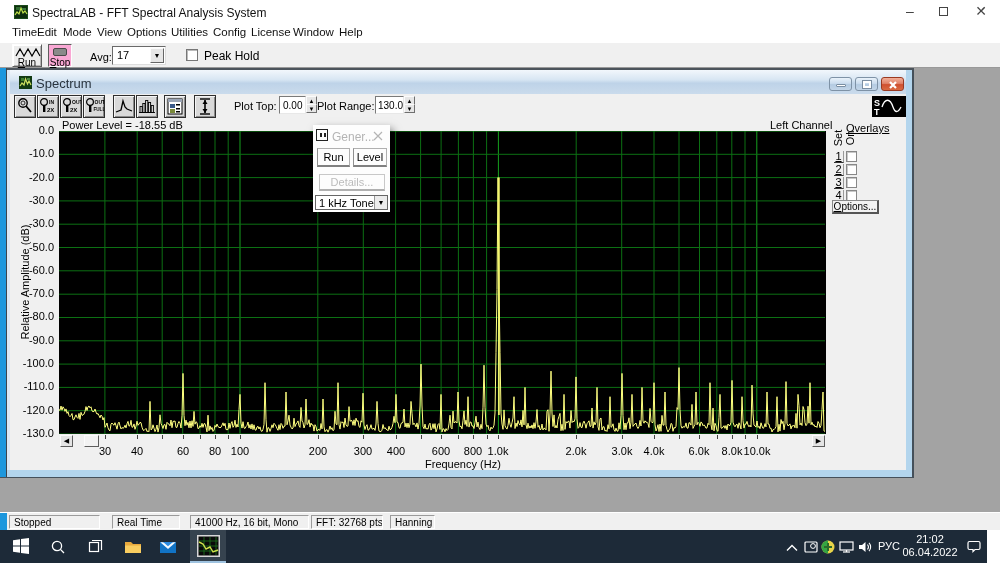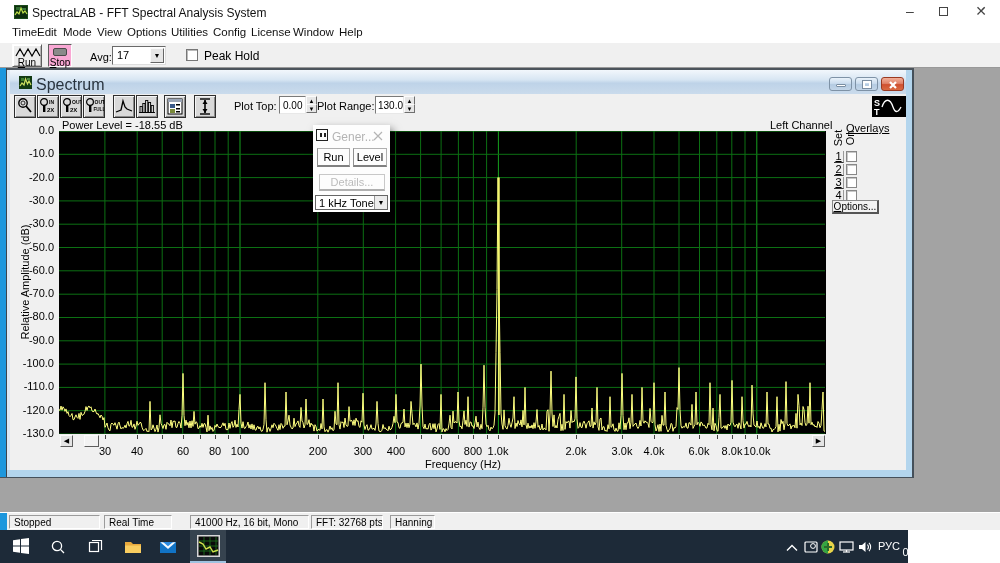--- a/index.html
+++ b/index.html
@@ -11,21 +11,21 @@
 #toolbar{left:0;top:43px;width:1000px;height:25px;background:#f0f0f0;border-bottom:1px solid #999}
 .raised{border:1px solid;border-color:#fdfdfd #5e5e5e #5e5e5e #fdfdfd;box-shadow:inset 1px 1px 0 #fff,inset -1px -1px 0 #b5b5b5;background:#ececec}
 .sunken{border:1px solid;border-color:#5e5e5e #fdfdfd #fdfdfd #5e5e5e;background:#f9a8d4}
 #client{left:0;top:68px;width:1000px;height:444px;background:#a3a3a3}
 #specwin{left:0;top:0;width:914px;height:410px;background:#f0f0f0}
 #bluL{left:0;top:0;width:6px;height:410px;background:#1d97dd}
 #bluL2{left:6px;top:0;width:1px;height:410px;background:#3c444c}
 #bluL3{left:7px;top:2px;width:3px;height:400px;background:#dde8f3}
 #topline{left:0;top:0;width:914px;height:2px;background:#4c545c}
 #spectitle{left:7px;top:2px;width:899px;height:24px;background:linear-gradient(#f2f7fc 0%,#d8e6f3 40%,#bed3e8 55%,#cadbec 100%)}
-#spectxt{position:absolute;left:31px;top:6px;font-size:16px;color:#29343f}
+#spectxt{position:absolute;left:31px;top:6px;font-size:13px;color:#29343f}
 #bluR{left:906px;top:2px;width:6px;height:407px;background:#b3d5ed}
 #bluR2{left:912px;top:2px;width:2px;height:407px;background:#45505a}
 #bluB{left:7px;top:402px;width:899px;height:7px;background:#b3d5ed}
 #bluB2{left:0;top:409px;width:914px;height:1px;background:#45505a}
 #spectb{left:7px;top:26px;width:899px;height:25px;background:#f0f0f0}
 .sbtn{position:absolute;top:1px;width:22px;height:23px;background:#d9d9d9;border:1px solid #2e2e2e;box-shadow:inset 1px 1px 0 #f5f5f5,inset -1px -1px 0 #8a8a8a}
 .sbtn svg{position:absolute;left:0;top:0}
 .tlab{position:absolute;top:6px;font-size:11px;color:#000}
 .tedit{position:absolute;top:2px;height:18px;background:#fff;border:1px solid;border-color:#7a7a7a #e8e8e8 #e8e8e8 #7a7a7a;font-size:10px;padding:3px 0 0 3px;color:#000;white-space:nowrap;overflow:hidden}
 .spin{position:absolute;top:2px;width:11px;height:18px}
@@ -42,21 +42,21 @@
 .ovchk{position:absolute;left:10px;width:11px;height:11px;background:#fff;border:1px solid #888;box-shadow:inset 1px 1px 0 #c8c8c8}
 
 #generwin{left:313px;top:57px;width:77px;height:87px;background:#fdfdfd;box-shadow:3px 4px 8px rgba(0,0,0,.5);font-size:11px}
 #thdwin{left:610px;top:66px;width:111px;height:63px;background:#fdfdfd;box-shadow:3px 4px 8px rgba(0,0,0,.5)}
 .mini-ico{position:absolute;width:12px;height:12px;border:1px solid #222}
 .mini-ico i{position:absolute;top:3px;width:2px;height:4px;background:#222}
 .fbtn{position:absolute;background:#fdfdfd;border:1px solid #b0b0b0;border-bottom:2px solid #808080;border-left:1px solid #909090;font-size:11px;color:#000;text-align:center}
 
 #statusbar{left:0;top:512px;width:1000px;height:18px;background:#f0f0f0;border-top:1px solid #fff}
 .sseg{position:absolute;top:2px;height:14px;border:1px solid;border-color:#9b9b9b #fff #fff #9b9b9b;font-size:10px;color:#000;padding:1px 0 0 4px;white-space:nowrap;overflow:hidden}
-#taskbar{left:0;top:530px;width:908px;height:33px;background:#1d2a38}
+#taskbar{left:0;top:530px;width:987px;height:33px;background:#1d2a38}
 .tico{position:absolute;top:0;width:36px;height:33px}
 .tray{position:absolute;color:#fff;font-size:11px}
 </style></head>
 <body>
 <div class="abs" id="titlebar">
     <svg class="abs" style="left:14px;top:5px" width="14" height="14">
       <rect width="14" height="14" fill="#1a4a1a"></rect>
       <rect x="1" y="1" width="12" height="12" fill="#0d2d0d"></rect>
       <path d="M1 10 L3 7 L5 9 L7 3 L9 8 L11 6 L13 9" stroke="#bfe048" stroke-width="1.2" fill="none"></path>
       <rect x="2" y="2" width="4" height="3" fill="#2f6b2f"></rect>
@@ -355,21 +355,21 @@
 <div class="fbtn" style="left:4px;top:23px;width:33px;height:19px;line-height:17px">Run</div>
 <div class="fbtn" style="left:40px;top:23px;width:34px;height:19px;line-height:17px">Level</div>
 <div class="fbtn" style="left:6px;top:49px;width:66px;height:17px;line-height:15px;color:#bcbcbc;border-color:#c8c8c8;border-bottom-color:#b0b0b0;border-left-color:#c0c0c0">Details...</div>
 <div style="position:absolute;left:2px;top:70px;width:73px;height:15px;background:#fff;border:1px solid #666;font-size:11px;padding:1px 0 0 3px">1 kHz Tone
 <div style="position:absolute;right:0;top:0;width:13px;height:13px;background:#ececec;border-left:1px solid #999;text-align:center;font-size:7px;line-height:13px">▼</div></div>
 </div>
 </div>
 <div class="abs" id="statusbar">
     <div style="position:absolute;left:0;top:0;width:7px;height:18px;background:#1d97dd"></div>
     <div class="sseg" style="left:9px;width:91px">Stopped</div>
-    <div class="sseg" style="left:104px;width:68px">Real Time</div>
+    <div class="sseg" style="left:112px;width:68px">Real Time</div>
     <div class="sseg" style="left:190px;width:119px">41000 Hz, 16 bit, Mono</div>
     <div class="sseg" style="left:311px;width:72px">FFT: 32768 pts</div>
     <div class="sseg" style="left:390px;width:45px">Hanning</div>
   </div>
 <div class="abs" id="taskbar">
 <div class="tico" style="left:2px">
       <span style="position:absolute;left:11px;top:8px"><svg width="16" height="16" viewBox="0 0 16 16">
           <path d="M0 2.2 L7 1.2 V7.6 H0 Z M8 1 L16 0 V7.6 H8 Z M0 8.4 H7 V14.8 L0 13.8 Z M8 8.4 H16 V16 L8 15 Z" fill="#fff"></path>
         </svg></span>
     </div>

